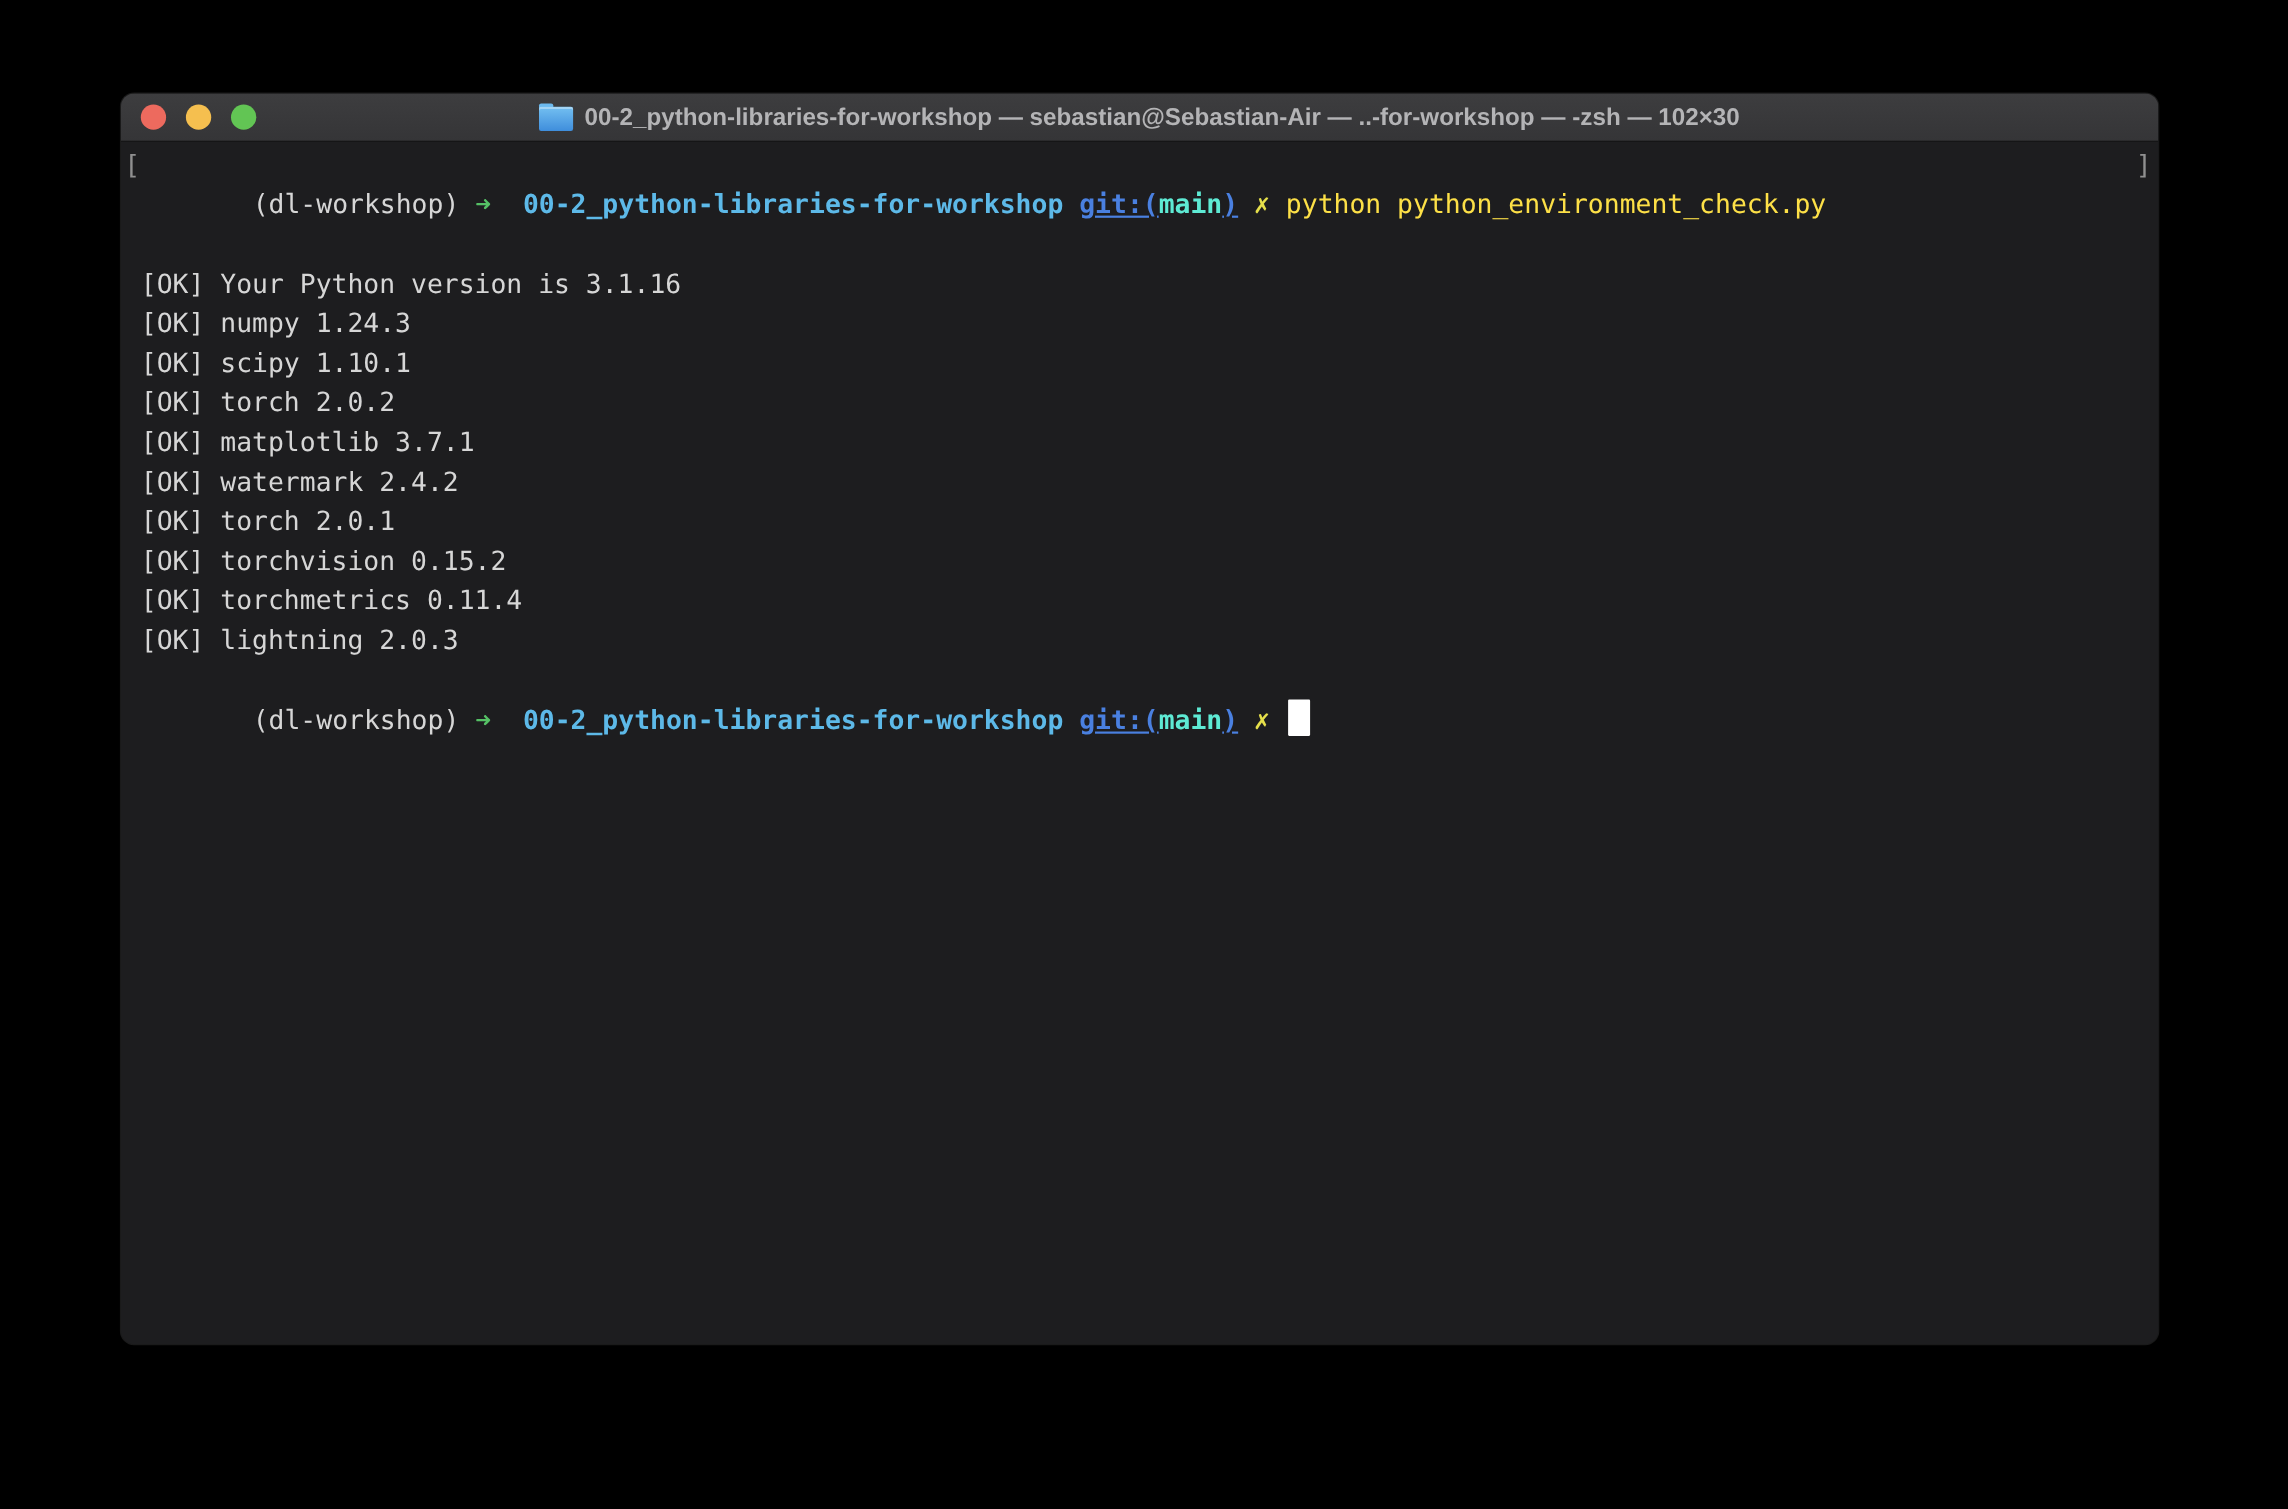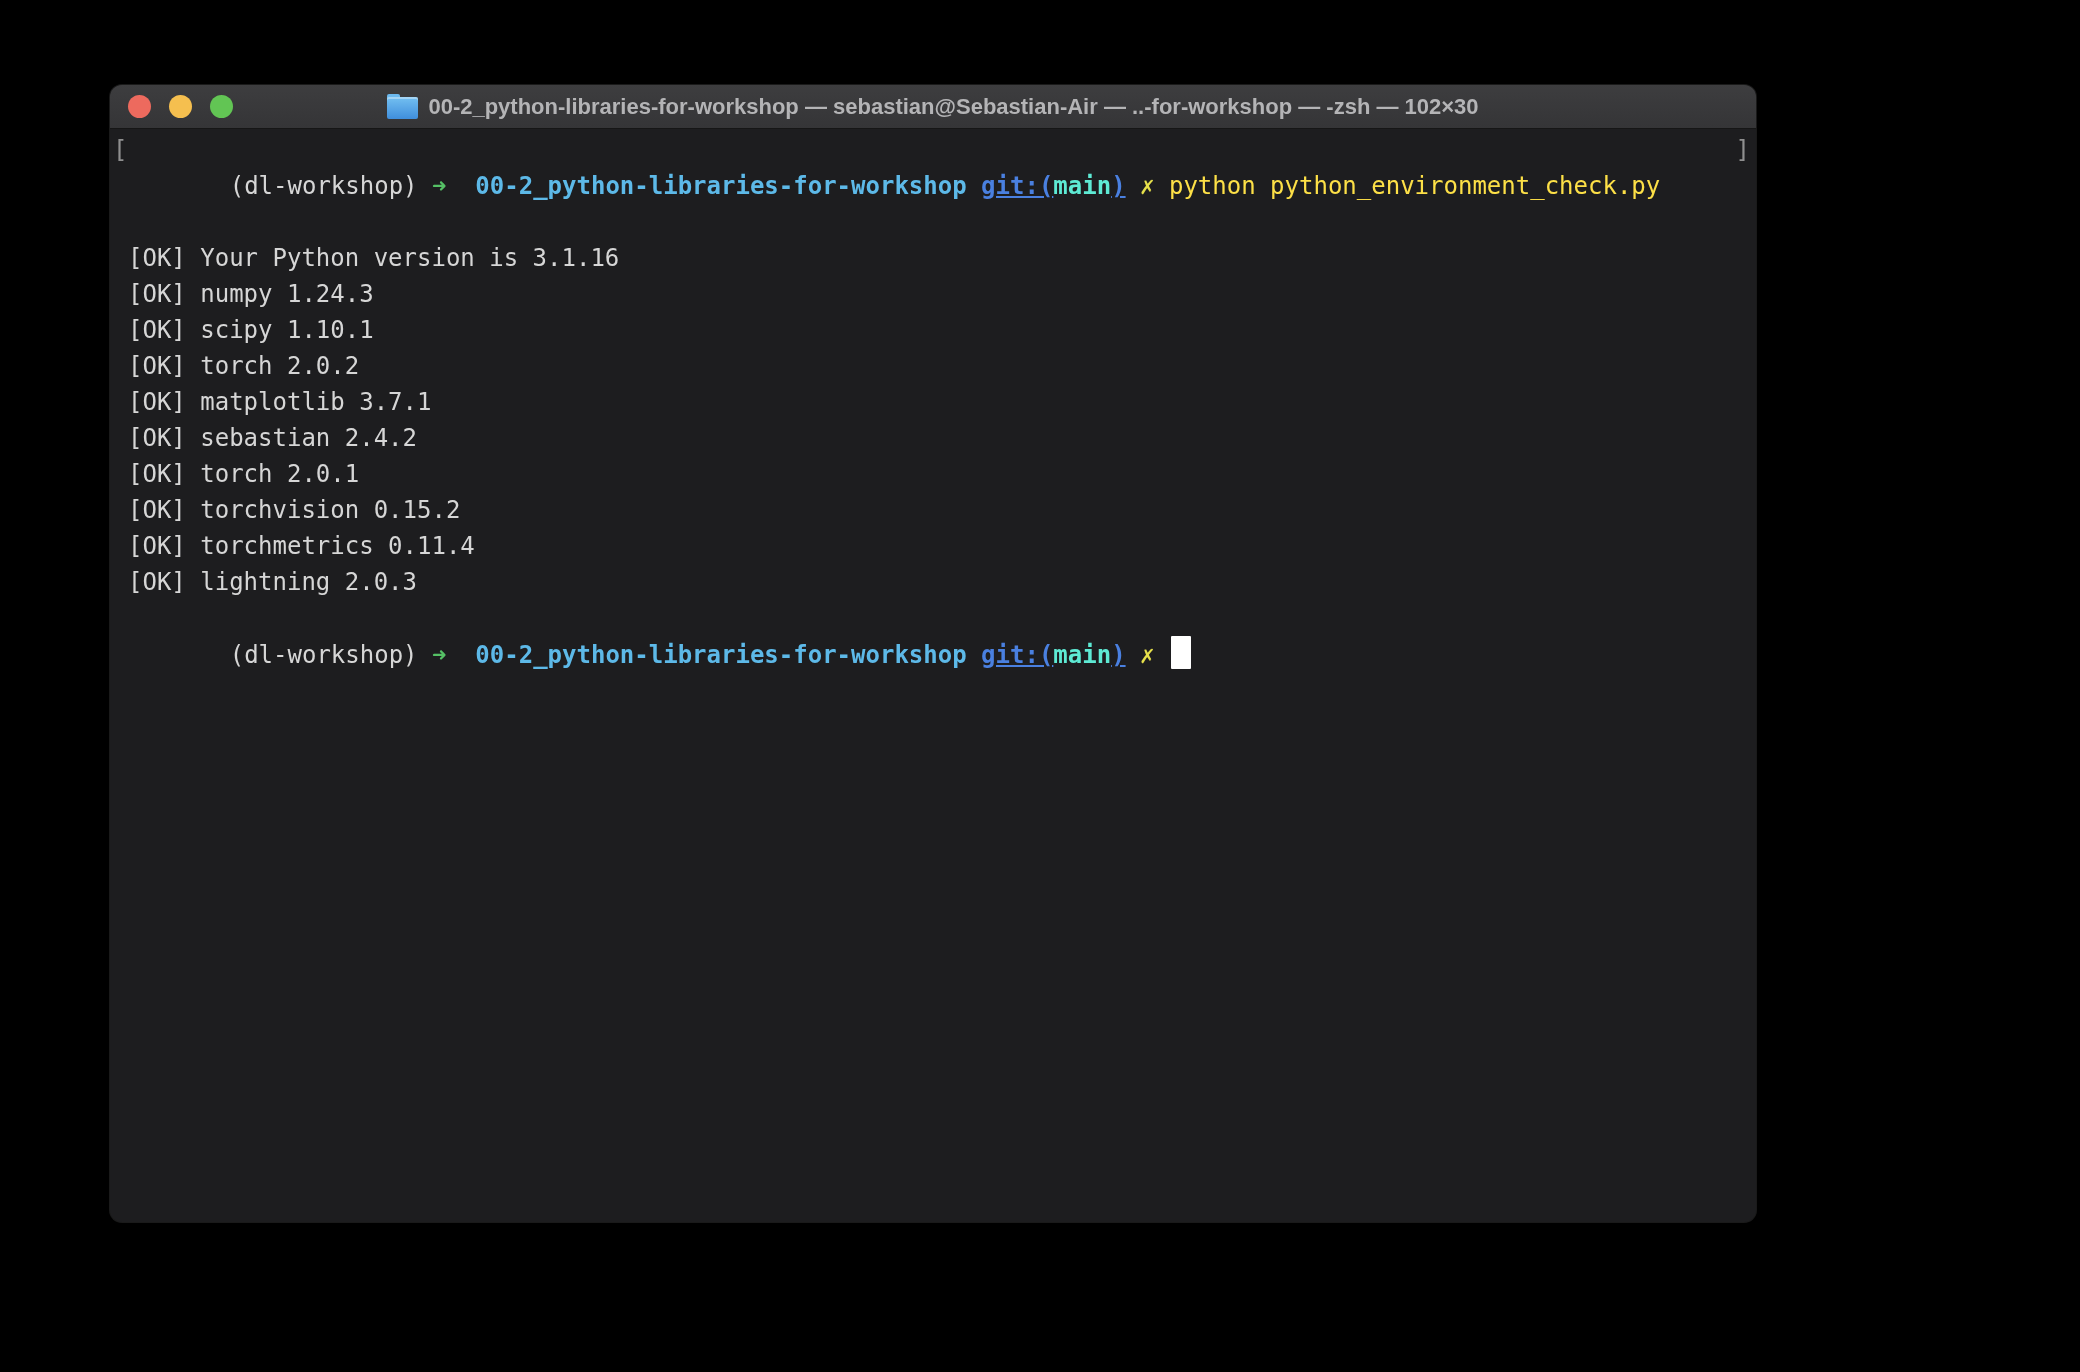--- a/index.html
+++ b/index.html
@@ -6,21 +6,21 @@
   body{
     width:2080px;height:1372px;
     background:#000;
     overflow:hidden;
     position:relative;
     font-family:"Liberation Sans", sans-serif;
   }
   .window{
     position:absolute;
     left:110px;top:85px;
-    width:1646px;height:1137px;
+    width:1852px;height:1137px;
     background:#1d1d1f;
     border-radius:12px;
     box-shadow:0 0 0 1px rgba(255,255,255,0.10), 0 34px 80px rgba(0,0,0,0.75);
     overflow:hidden;
   }
   .titlebar{
     height:43px;
     background:linear-gradient(#3d3d3f,#353537);
     border-bottom:1px solid #161616;
     display:flex;
@@ -123,21 +123,21 @@
     <div class="term-line">
       <span class="mark-left">[</span><span class="venv">(dl-workshop)</span><span> </span><span class="arrow">➜</span><span>  </span><span class="dir">00-2_python-libraries-for-workshop</span><span> </span><span class="gitblue">git:(</span><span class="branch">main</span><span class="gitblue">)</span><span> </span><span class="dirty">✗</span><span> </span><span class="cmd">python python_environment_check.py</span><span class="mark-right">]</span>
     </div>
 
     <div>
         <div class="term-line output">[OK] Your Python version is 3.1.16</div>
         <div class="term-line output">[OK] numpy 1.24.3</div>
         <div class="term-line output">[OK] scipy 1.10.1</div>
         <div class="term-line output">[OK] torch 2.0.2</div>
         <div class="term-line output">[OK] matplotlib 3.7.1</div>
-        <div class="term-line output">[OK] sebastian 2.4.2</div>
+        <div class="term-line output">[OK] watermark 2.4.2</div>
         <div class="term-line output">[OK] torch 2.0.1</div>
         <div class="term-line output">[OK] torchvision 0.15.2</div>
         <div class="term-line output">[OK] torchmetrics 0.11.4</div>
         <div class="term-line output">[OK] lightning 2.0.3</div>
       </div>
 
     <div class="term-line">
       <span class="venv">(dl-workshop)</span><span> </span><span class="arrow">➜</span><span>  </span><span class="dir">00-2_python-libraries-for-workshop</span><span> </span><span class="gitblue">git:(</span><span class="branch">main</span><span class="gitblue">)</span><span> </span><span class="dirty">✗</span><span> </span><span class="cursor"></span>
     </div>
 

